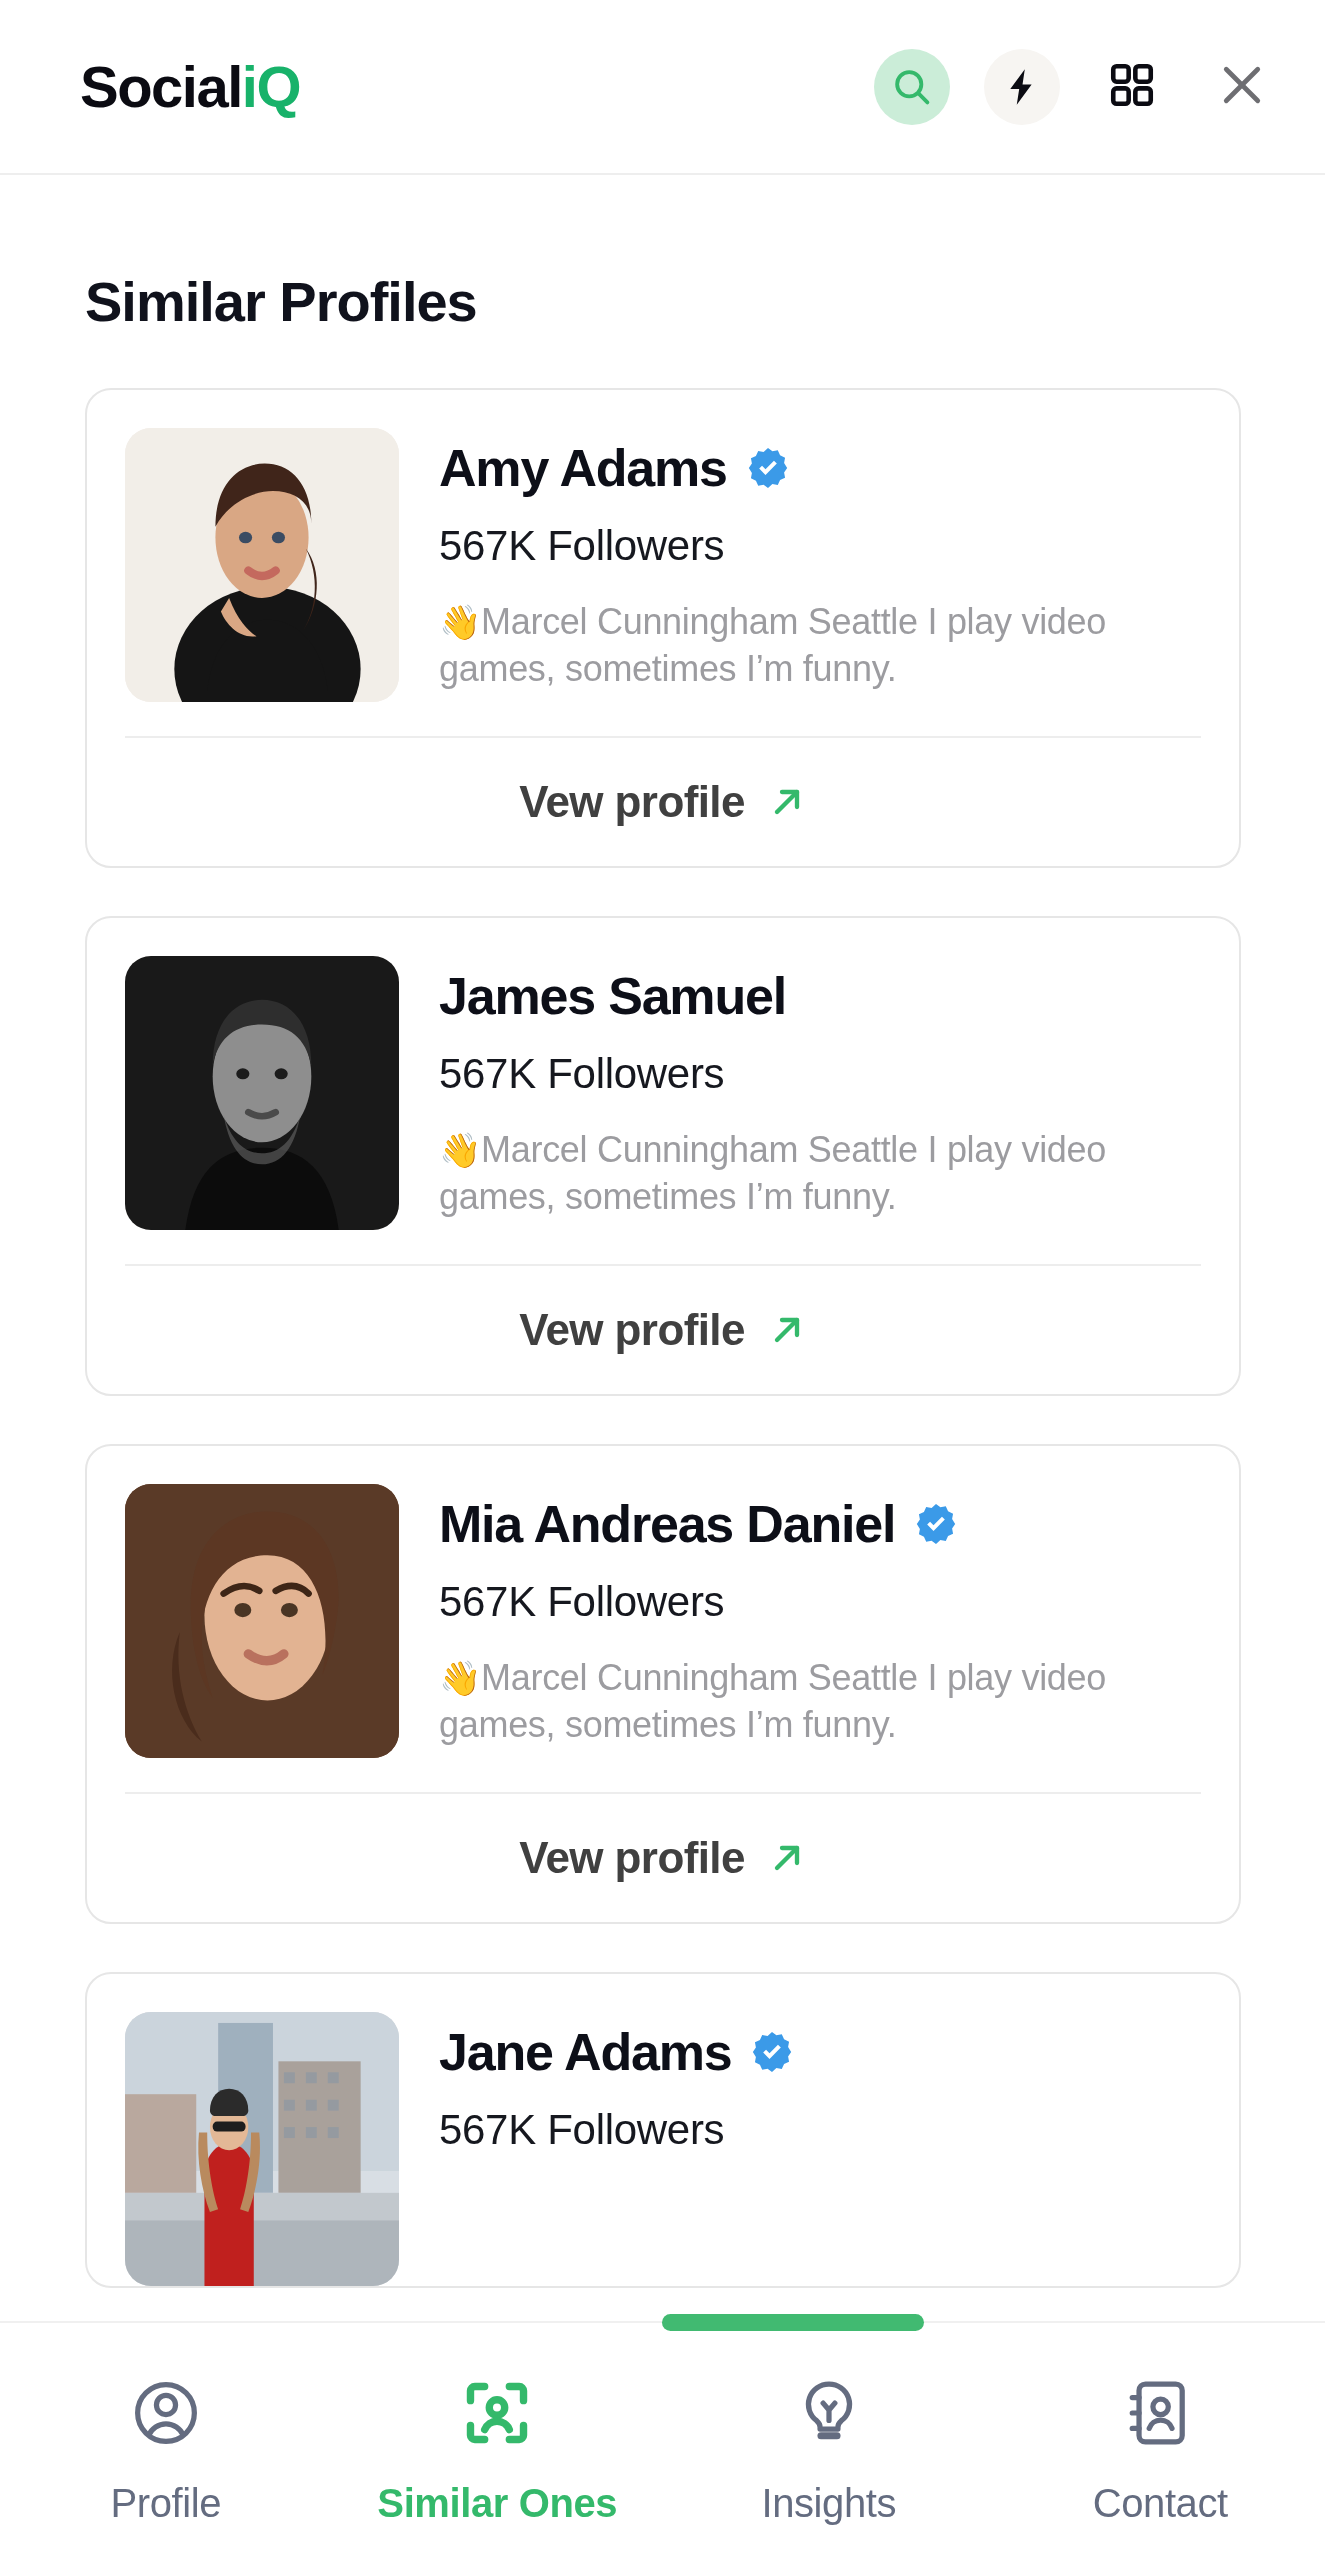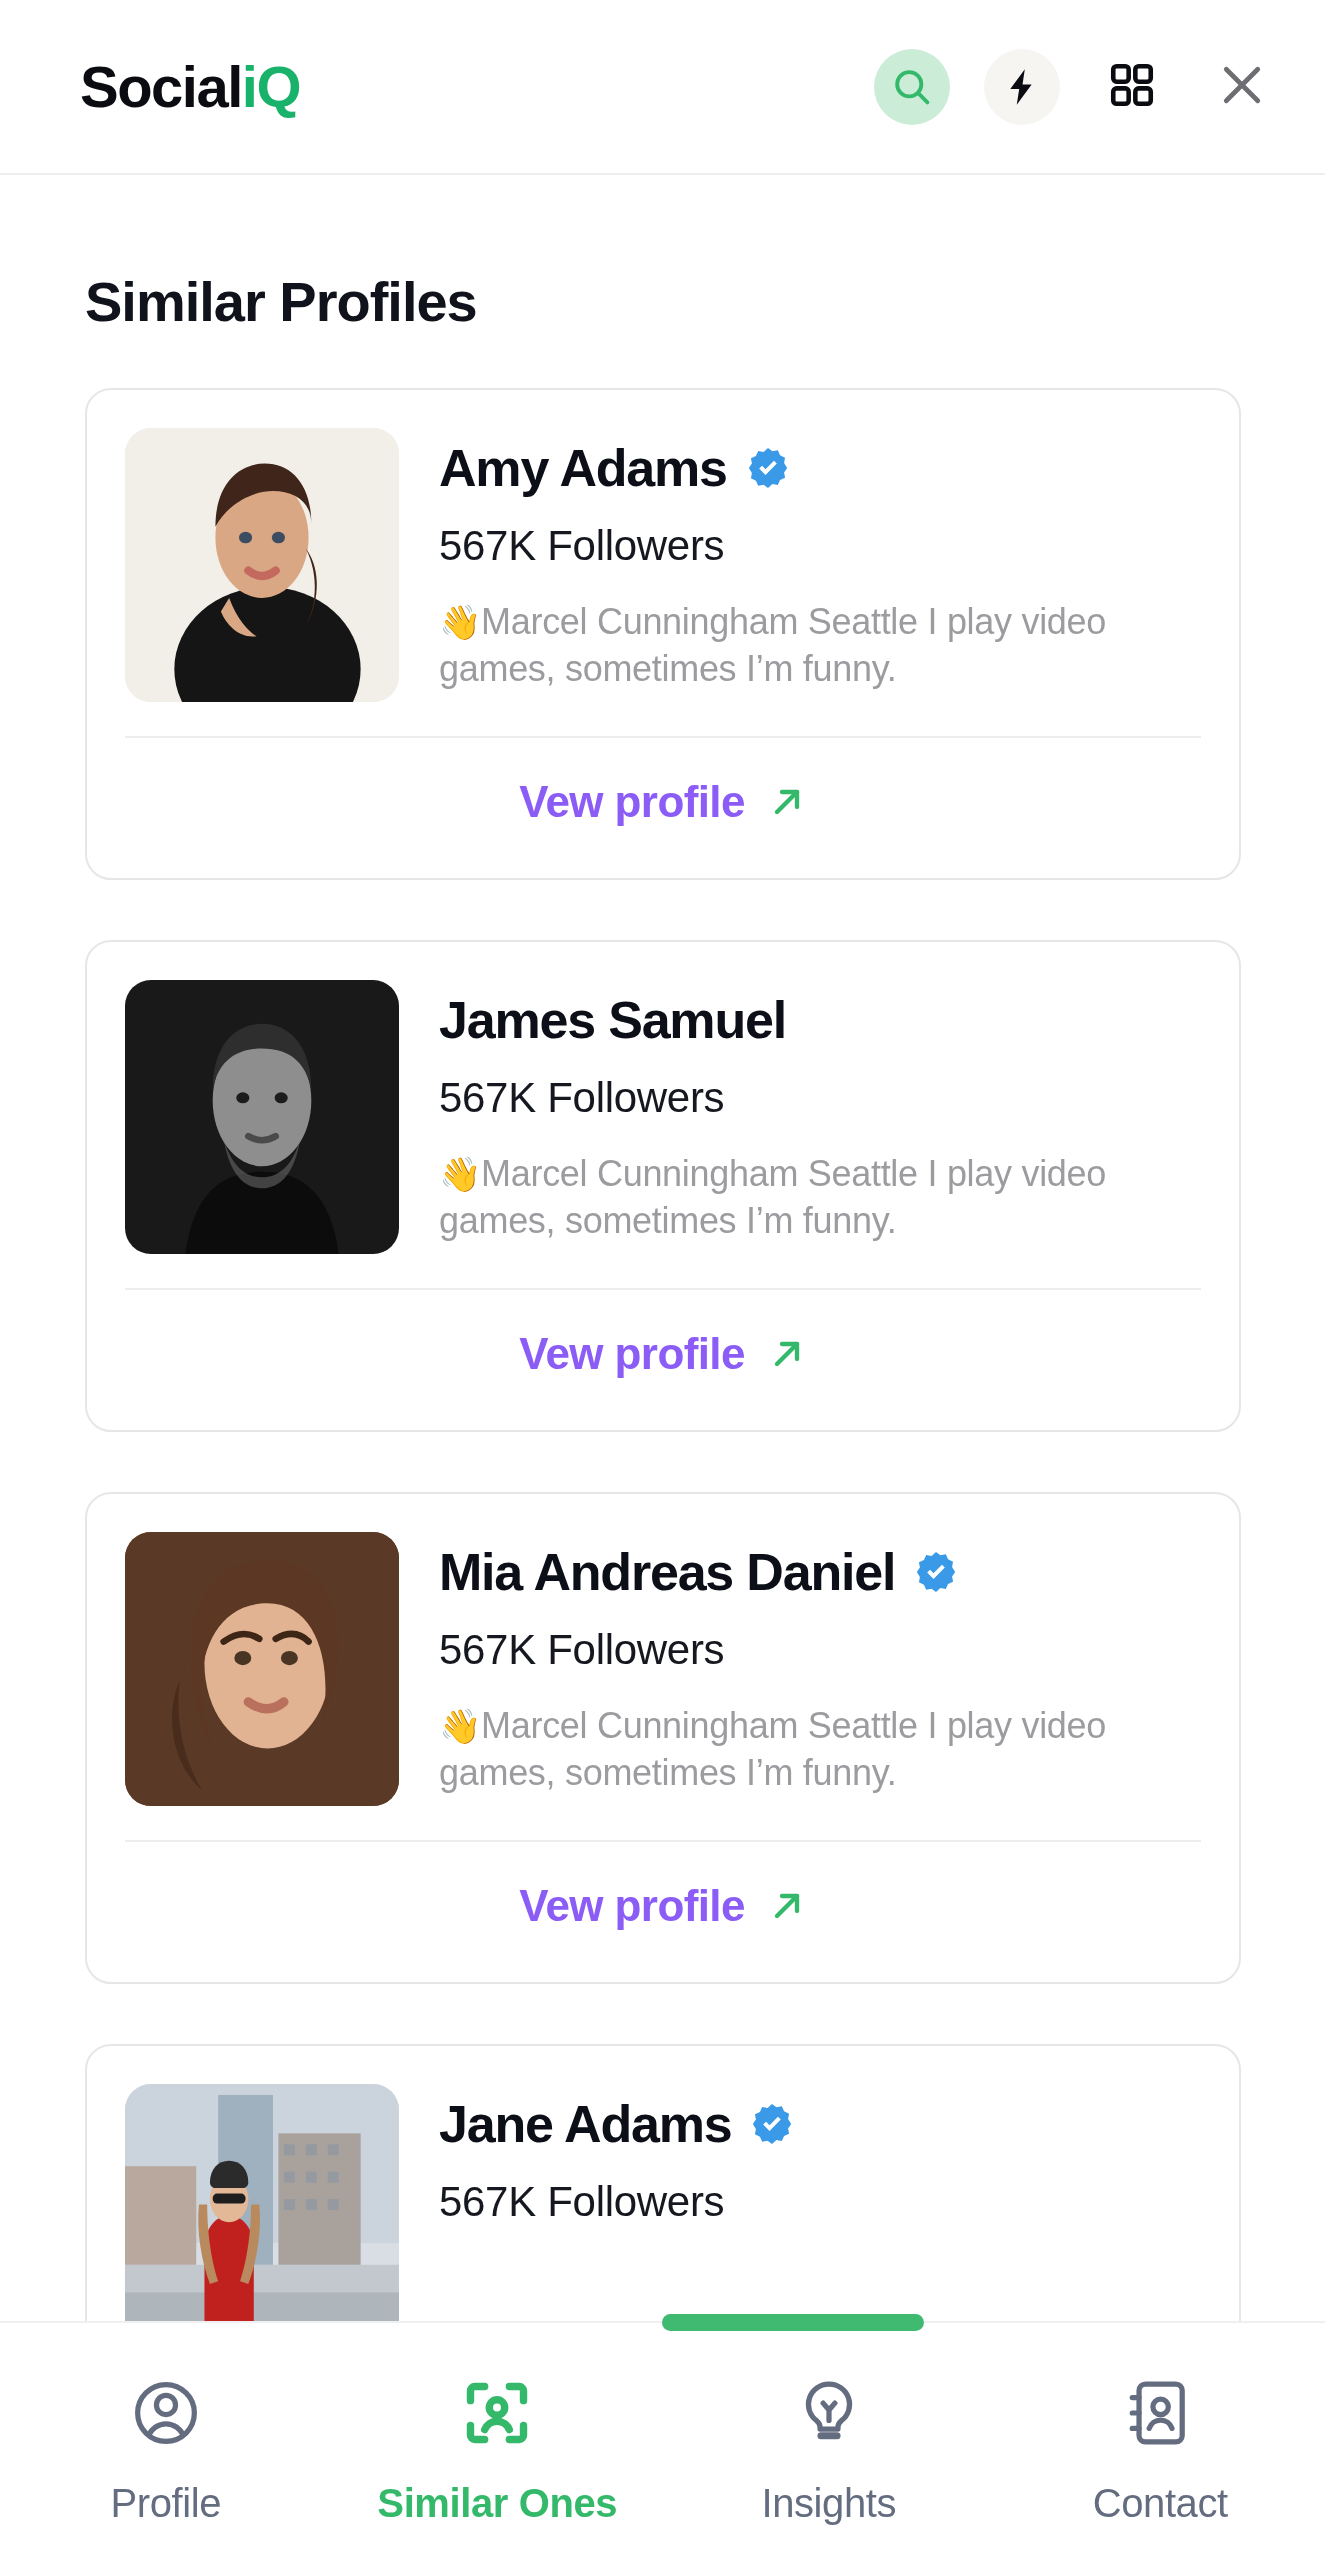--- a/index.html
+++ b/index.html
@@ -40,22 +40,22 @@
   .page-title { font-size:56px; font-weight:bold; color:#10121C; letter-spacing:-1px; line-height:1.1; }
   .page-sub { font-size:42px; color:#8A8A8E; margin-top:16px; letter-spacing:-0.4px; }
 
   
   .list { padding:55px 85px 0 85px; }
 
   .card {
     border:2px solid #E6E6E6;
     border-radius:26px;
     background:#ffffff;
-    margin-bottom:60px;
-    padding:38px 38px 12px 38px;
+    margin-bottom:48px;
+    padding:38px 38px 0 38px;
   }
   .card-top { display:flex; gap:40px; }
   .avatar {
     width:274px; height:274px; flex:none;
     border-radius:26px;
     overflow:hidden;
     position:relative;
     background:#F2EFEA;
   }
   .avatar svg { display:block; width:100%; height:100%; }
@@ -64,21 +64,21 @@
   .name-row { display:flex; align-items:center; gap:18px; }
   .pname { font-size:52px; font-weight:bold; color:#0D0F18; letter-spacing:-1.2px; white-space:nowrap; }
   .verified { width:46px; height:46px; flex:none; }
   .followers { font-size:42px; color:#16181F; margin-top:24px; letter-spacing:-0.3px; }
   .bio { font-size:36px; color:#9C9CA0; line-height:1.32; margin-top:28px; letter-spacing:-0.3px; }
   .bio .emo { font-size:34px; }
 
   .card-sep { height:2px; background:#EDEDED; margin:34px 0 0 0; }
   .view-row { height:128px; display:flex; align-items:center; justify-content:center; }
   .view-link {
-    font-size:44px; font-weight:bold; color:#8b5cf6;
+    font-size:44px; font-weight:bold; color:#404040;
     letter-spacing:-0.6px; display:flex; align-items:center; gap:22px;
   }
   .view-link svg { display:block; }
 
   
   .navbar {
     position:absolute; left:0; right:0; bottom:0;
     height:255px;
     background:#ffffff;
     border-top:2px solid #F0F0F0;

